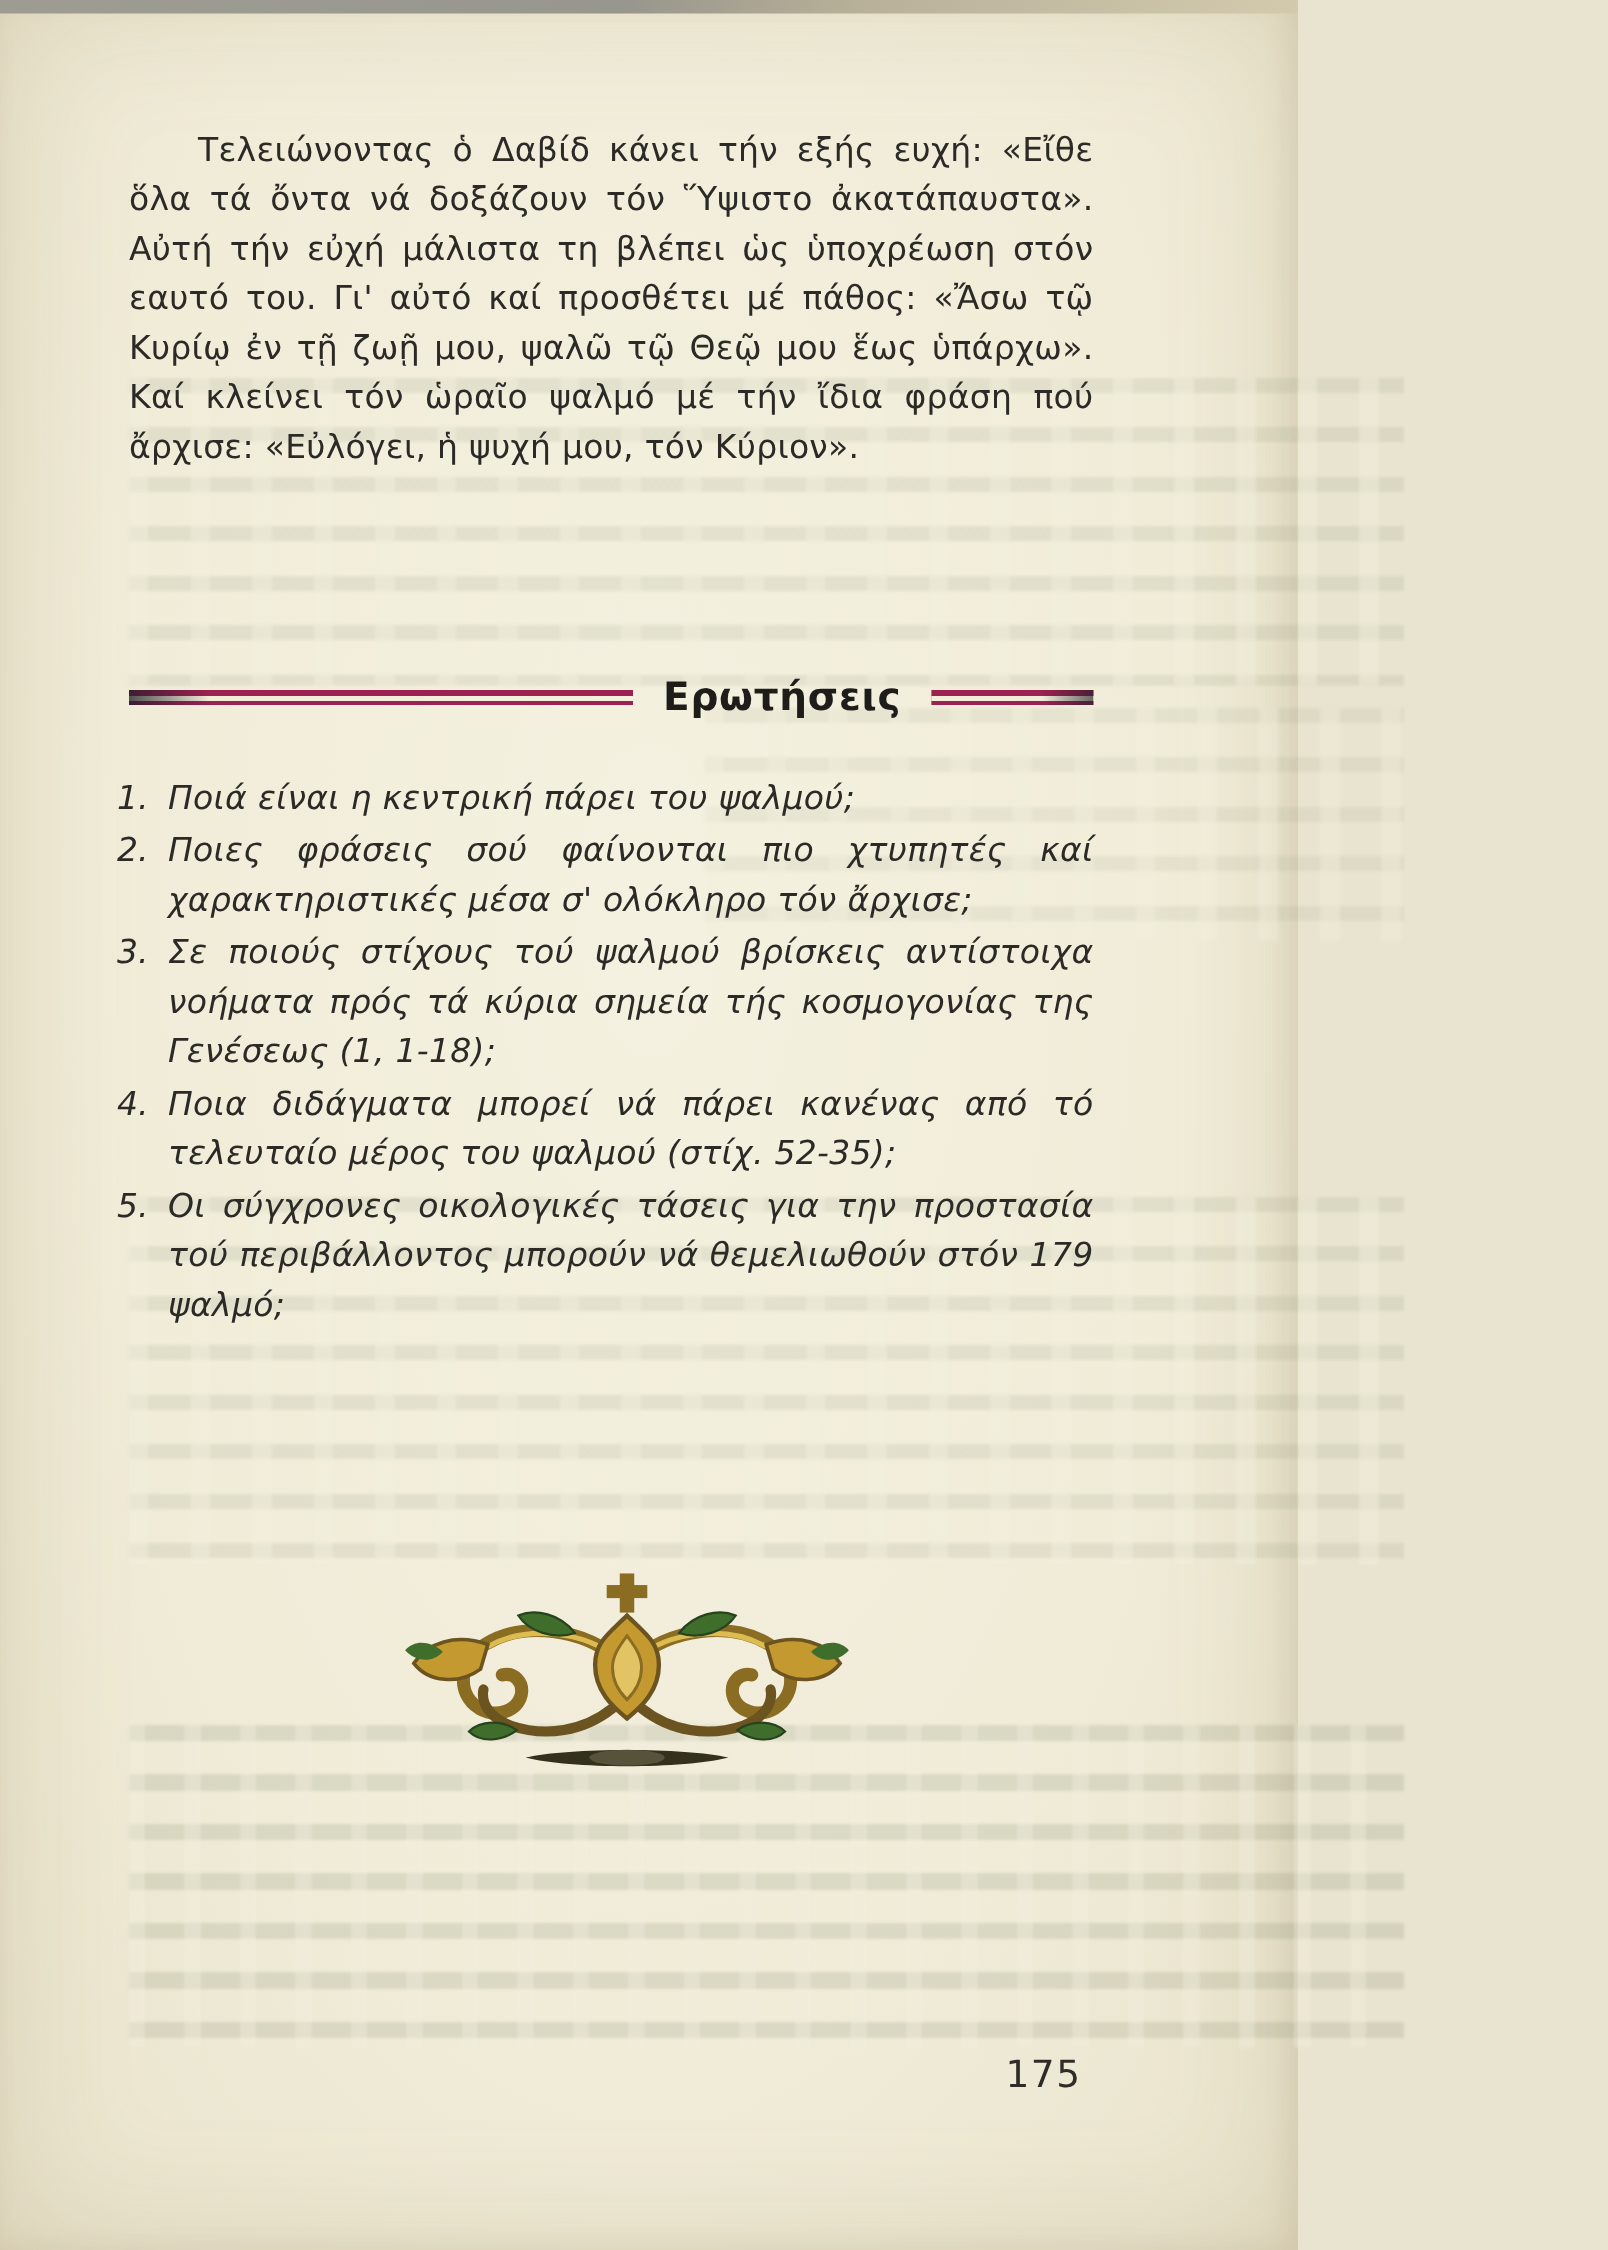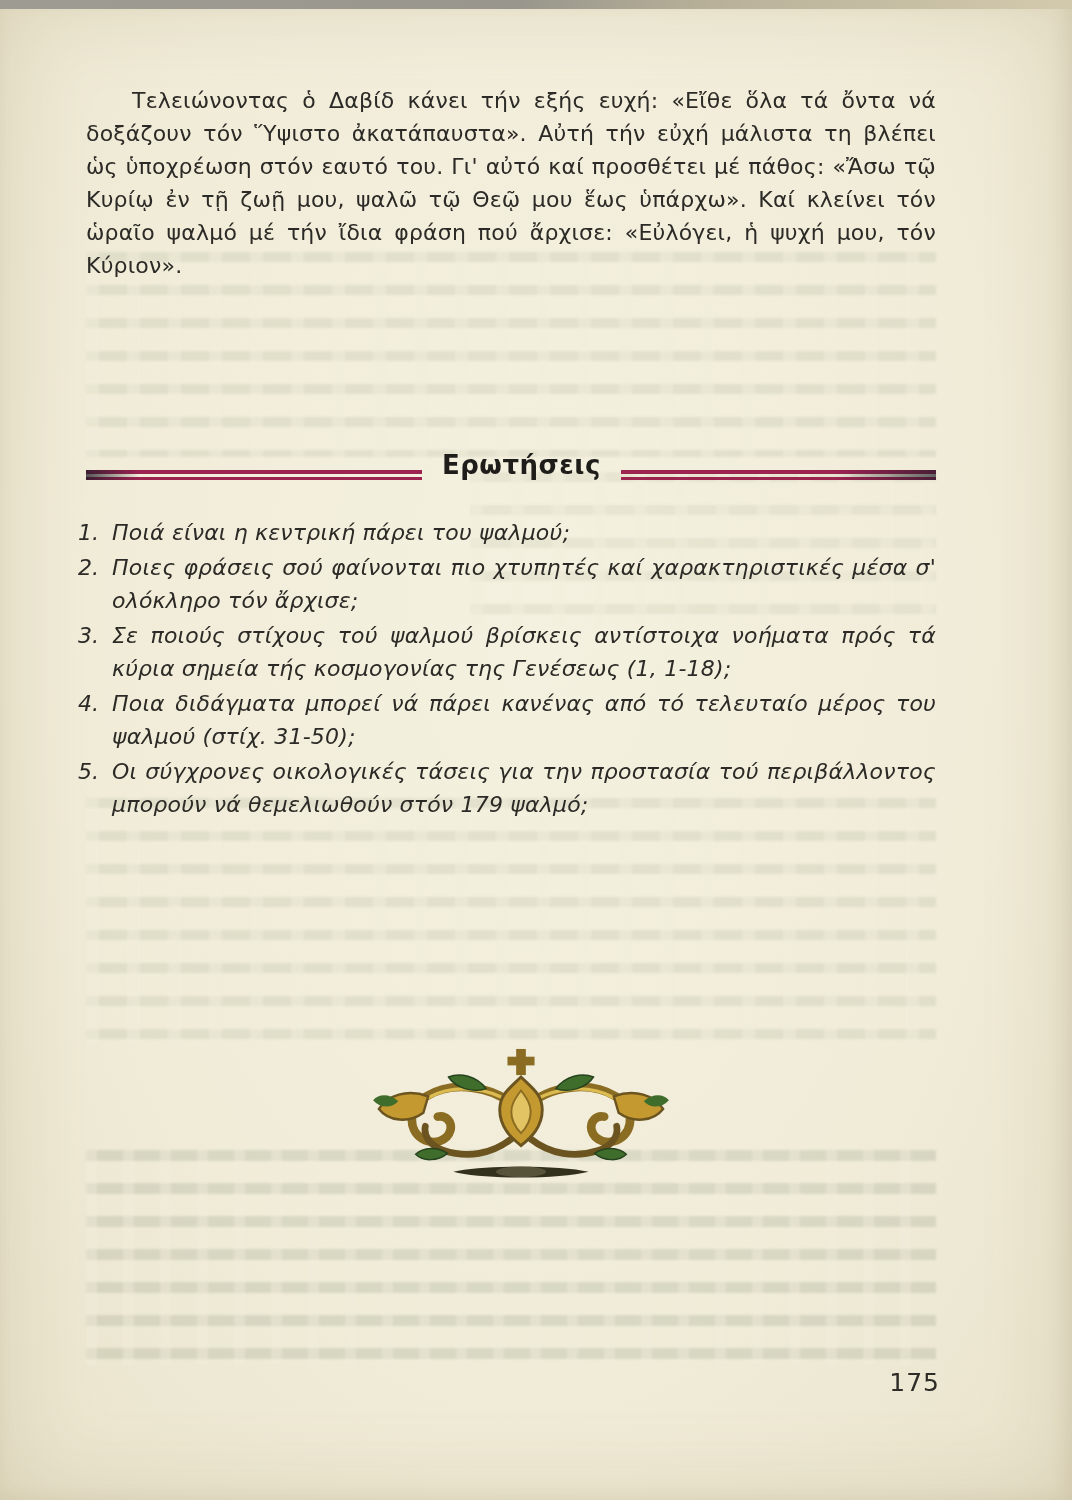--- a/index.html
+++ b/index.html
@@ -8,21 +8,21 @@
   }
   body {
     width: 1072px;
     height: 1500px;
     background: #e9e4cf;
     font-family: "DejaVu Sans", "Liberation Sans", sans-serif;
     overflow: hidden;
   }
   .page {
     position: relative;
-    width: 1072px;
+    width: 865px;
     height: 1500px;
     background: #f2eedc;
     background-image: radial-gradient(ellipse at 50% 40%, #f5f1e0 0%, #f0ecd8 60%, #e9e3cc 100%);
     box-shadow: inset 0 0 90px rgba(150,130,80,0.20), inset -6px 0 18px rgba(120,110,70,0.12);
     color: #2c2a26;
   }
   .top-edge {
     position: absolute;
     top: 0; left: 0;
     width: 100%;
@@ -42,21 +42,21 @@
     text-indent: 46px;
     letter-spacing: 0.2px;
     color: #2c2a26;
   }
   .heading-row {
     position: absolute;
     top: 450px;
     left: 86px;
     right: 136px;
     display: flex;
-    align-items: flex-end;
+    align-items: center;
   }
   .rule {
     height: 10px;
     background: linear-gradient(to bottom, #9c2250 0 4px, rgba(0,0,0,0) 4px 7px, #9c2250 7px 10px);
   }
   .rule.left {
     flex: 0 0 336px;
     background:
       linear-gradient(to right, rgba(30,28,40,0.75), rgba(30,28,40,0) 16%),
       linear-gradient(to bottom, #9c2250 0 4px, rgba(0,0,0,0) 4px 7px, #9c2250 7px 10px);
@@ -107,21 +107,21 @@
     width: 100%;
     display: flex;
     justify-content: center;
   }
   .ornament svg {
     margin-left: -30px;
   }
   .pagenum {
     position: absolute;
     top: 1368px;
-    right: 132px;
+    right: 144px;
     font-size: 25px;
     color: #2e2c28;
     letter-spacing: 1px;
     margin-left: 35px;
   }
   
   .ghost {
     position: absolute;
     pointer-events: none;
     filter: blur(1.1px);
@@ -167,21 +167,21 @@
     <li class="q">
       <span class="qnum">2.</span>
       <span class="qtext">Ποιες φράσεις σού φαίνονται πιο χτυπητές καί χαρακτηριστικές μέσα σ' ολόκληρο τόν ἄρχισε;</span>
     </li>
     <li class="q">
       <span class="qnum">3.</span>
       <span class="qtext">Σε ποιούς στίχους τού ψαλμού βρίσκεις αντίστοιχα νοήματα πρός τά κύρια σημεία τής κοσμογονίας της Γενέσεως (1, 1-18);</span>
     </li>
     <li class="q">
       <span class="qnum">4.</span>
-      <span class="qtext">Ποια διδάγματα μπορεί νά πάρει κανένας από τό τελευταίο μέρος του ψαλμού (στίχ. 31-50);</span>
+      <span class="qtext">Ποια διδάγματα μπορεί νά πάρει κανένας από τό τελευταίο μέρος του ψαλμού (στίχ. 52-35);</span>
     </li>
     <li class="q">
       <span class="qnum">5.</span>
       <span class="qtext">Οι σύγχρονες οικολογικές τάσεις για την προστασία τού περιβάλλοντος μπορούν νά θεμελιωθούν στόν 179 ψαλμό;</span>
     </li>
   </ol>
 
   <div class="ornament">
     <svg width="310" height="145" viewBox="0 0 320 150">
       <defs>

